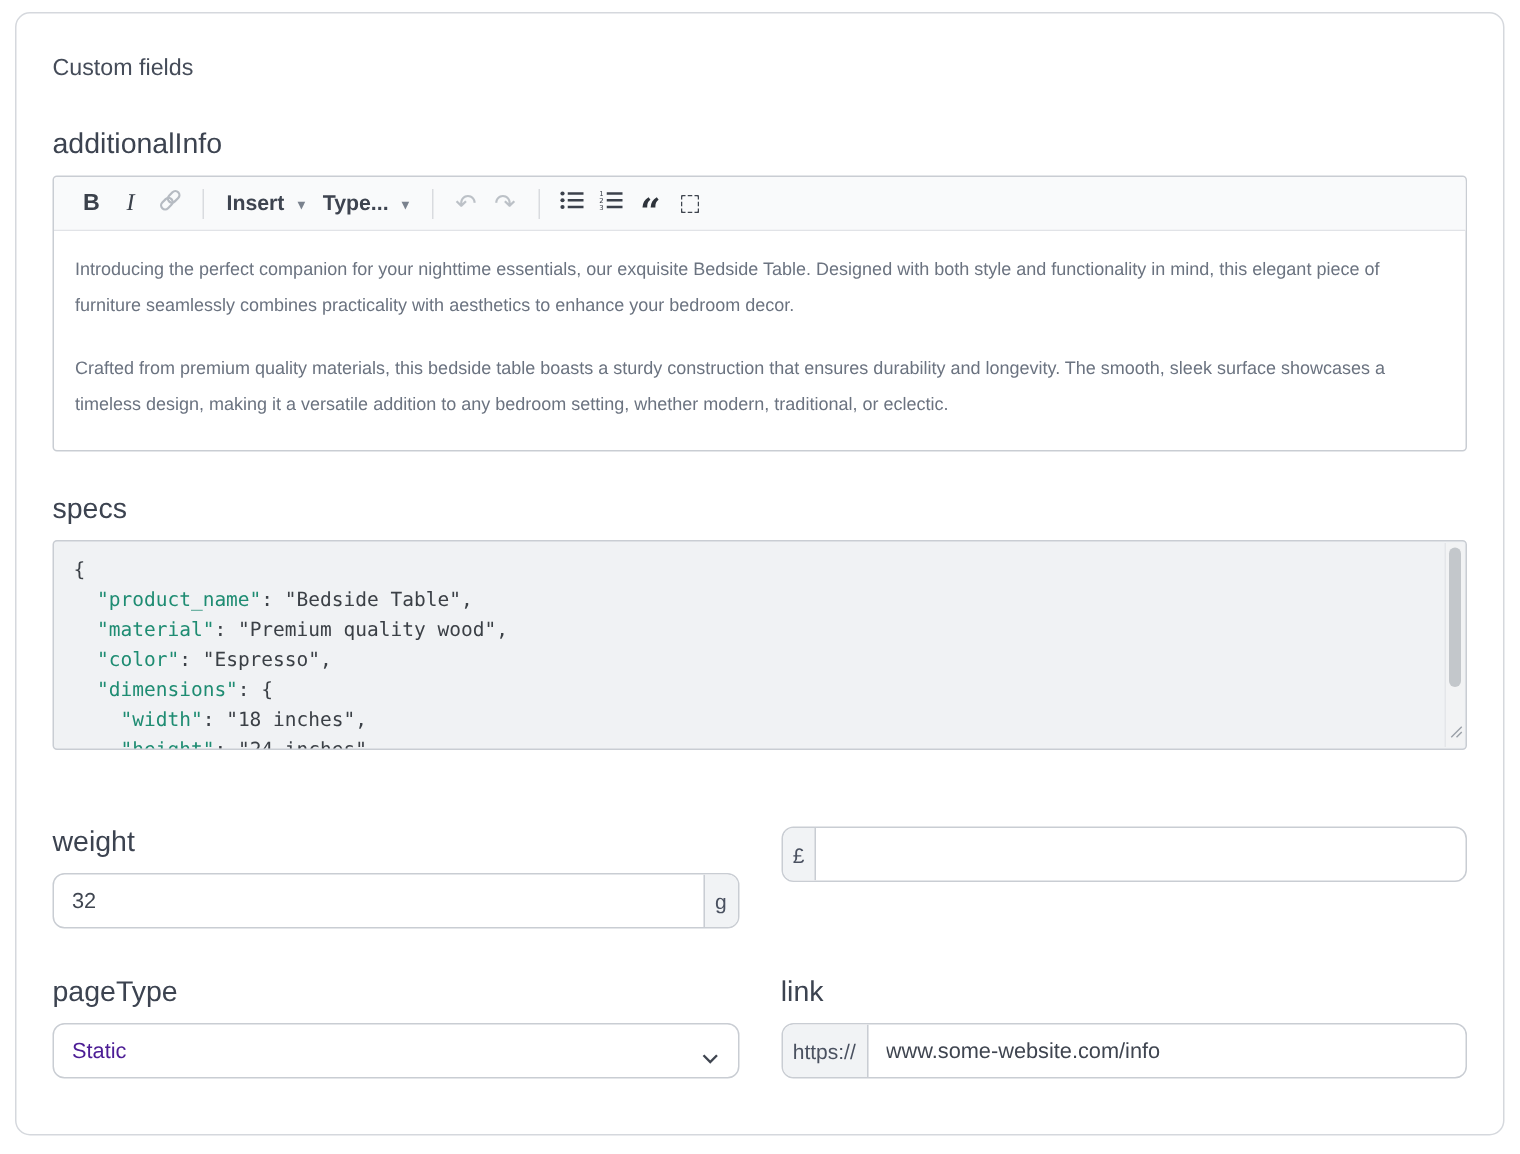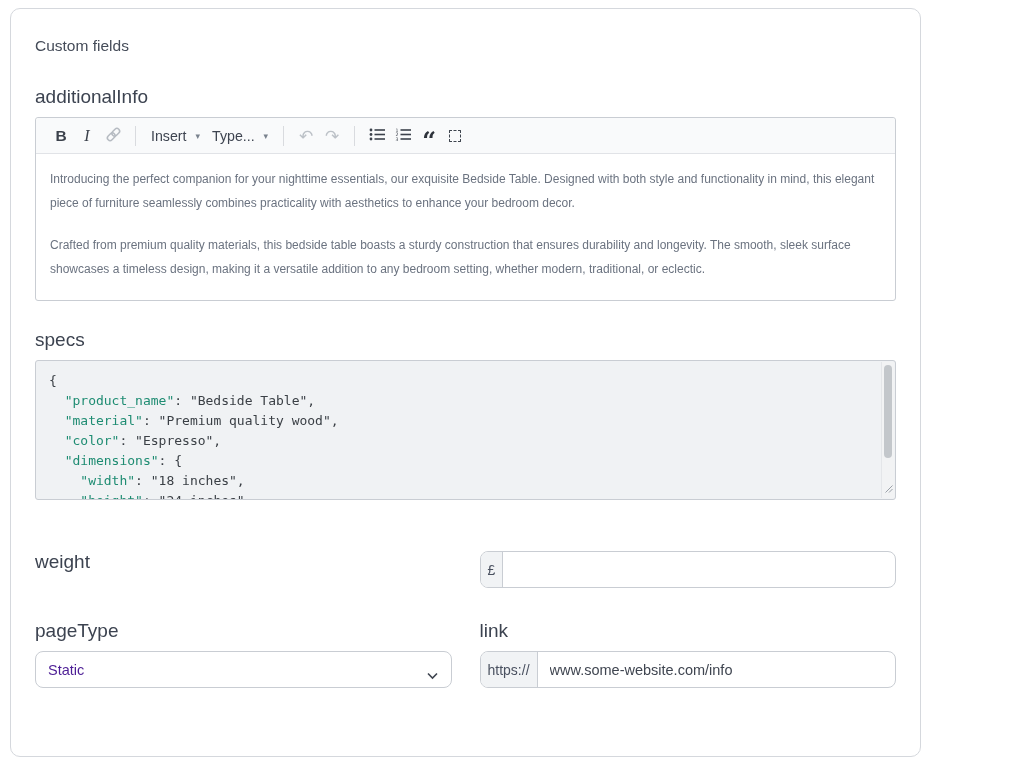--- a/index.html
+++ b/index.html
@@ -1,38 +1,38 @@
 <!DOCTYPE html>
 <html><head>
 <meta charset="utf-8">
 <style>
   * { box-sizing: border-box; margin: 0; padding: 0; }
   html, body { width: 1013px; background: #ffffff; font-family: "Liberation Sans", sans-serif; }
   .card {
-    position: relative; margin: 8px 10px; width: 911px; height: 749px;
+    position: relative; margin: 8px 10px; width: 993px; height: 749px;
     border: 1px solid #d5d8dd; border-radius: 10px; background: #fff;
     padding: 28px 24px 24px;
   }
   .card-title { font-size: 15.5px; color: #454c59; font-weight: 400; margin-bottom: 31px; }
   .field-label { font-size: 19px; color: #3c4350; margin-bottom: 9px; }
 
   
   .editor { border: 1px solid #c9cdd3; border-radius: 3px; background: #fff; }
   .toolbar {
     display: flex; align-items: center; height: 36px; padding: 0 12px;
     background: #f9fafb; border-bottom: 1px solid #e1e3e7; border-radius: 3px 3px 0 0;
   }
   .tb-btn {
     display: inline-flex; align-items: center; justify-content: center;
     min-width: 26px; height: 26px; padding: 0 3px; border: none; background: transparent;
     color: #3b414b; font-size: 14.5px; cursor: pointer; font-family: "Liberation Sans", sans-serif;
   }
   .tb-bold { font-weight: 700; font-size: 15.5px; }
   .tb-italic { font-style: italic; font-family: "Liberation Serif", serif; font-size: 16px; }
-  .tb-menu { font-size: 14.2px; color: #3e4450; gap: 5px; padding: 0 6px; }
+  .tb-menu { font-size: 14.2px; color: #3e4450; gap: 5px; padding: 0 6px; font-weight: bold; }
   .tb-caret { font-size: 9px; color: #7a828e; margin-left: 4px; }
   .tb-disabled { color: #bcc1c7; }
   .tb-undo, .tb-redo { font-size: 17px; font-family: "DejaVu Sans", sans-serif; }
   .tb-divider { width: 1px; height: 20px; background: #d9dbdf; margin: 0 9px; }
   .tb-quote { font-family: "DejaVu Serif", serif; font-weight: 700; font-size: 24px; color: #2e333b; }
   .tb-quote span { display: inline-block; position: relative; top: 5px; }
   .dashed-box { width: 12px; height: 12px; border: 1.5px dashed #3e444e; border-radius: 1px; display: inline-block; }
   .editor-content { padding: 13px 14px 1px; color: #6b7380; font-size: 12px; line-height: 24px; border-radius: 0 0 3px 3px; }
   .editor-content p { margin-bottom: 18px; }
 
@@ -178,20 +178,24 @@
           <line x1="1.5" y1="8.5" x2="8.5" y2="1.5"></line>
           <line x1="5" y1="8.5" x2="8.5" y2="5"></line>
         </svg>
       </span>
     </div>
   </div>
 
   <div class="row row-1">
     <div>
       <div class="field-label">weight</div>
+      <div class="input-group">
+        <input type="text" value="32" style="">
+        <span class="addon addon-suffix">g</span>
+      </div>
     </div>
     <div>
       <div class="input-group">
         <span class="addon addon-prefix">£</span>
       </div>
     </div>
   </div>
 
   <div class="row row-2">
     <div>

